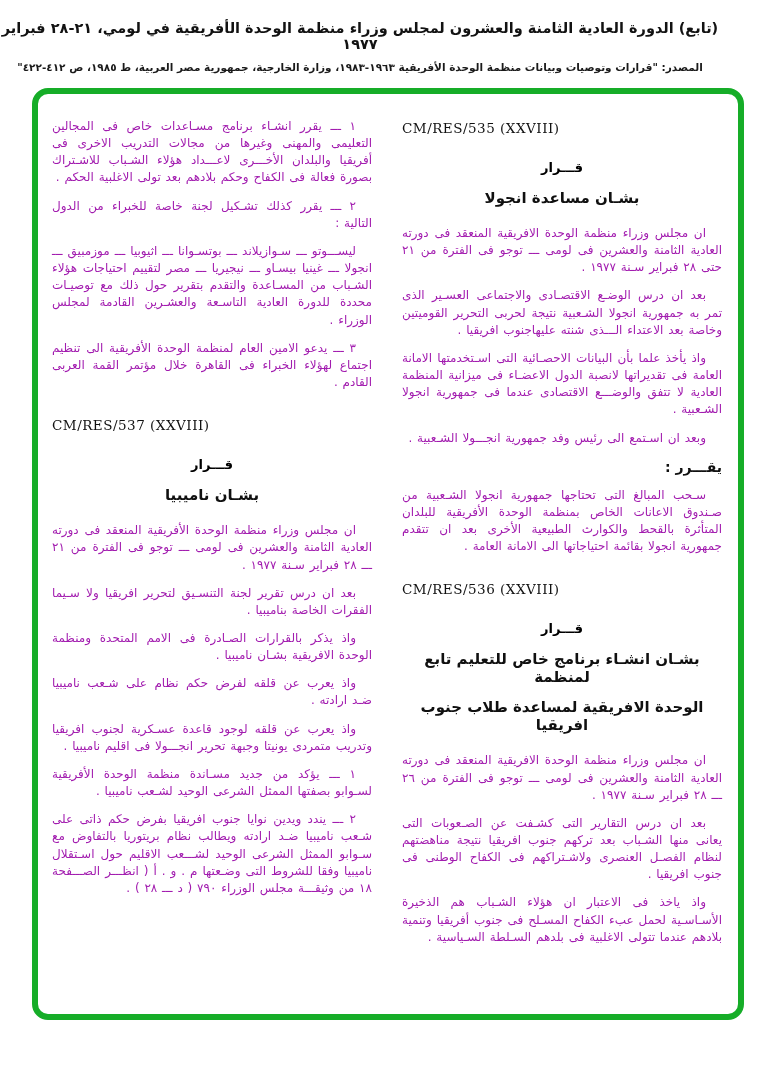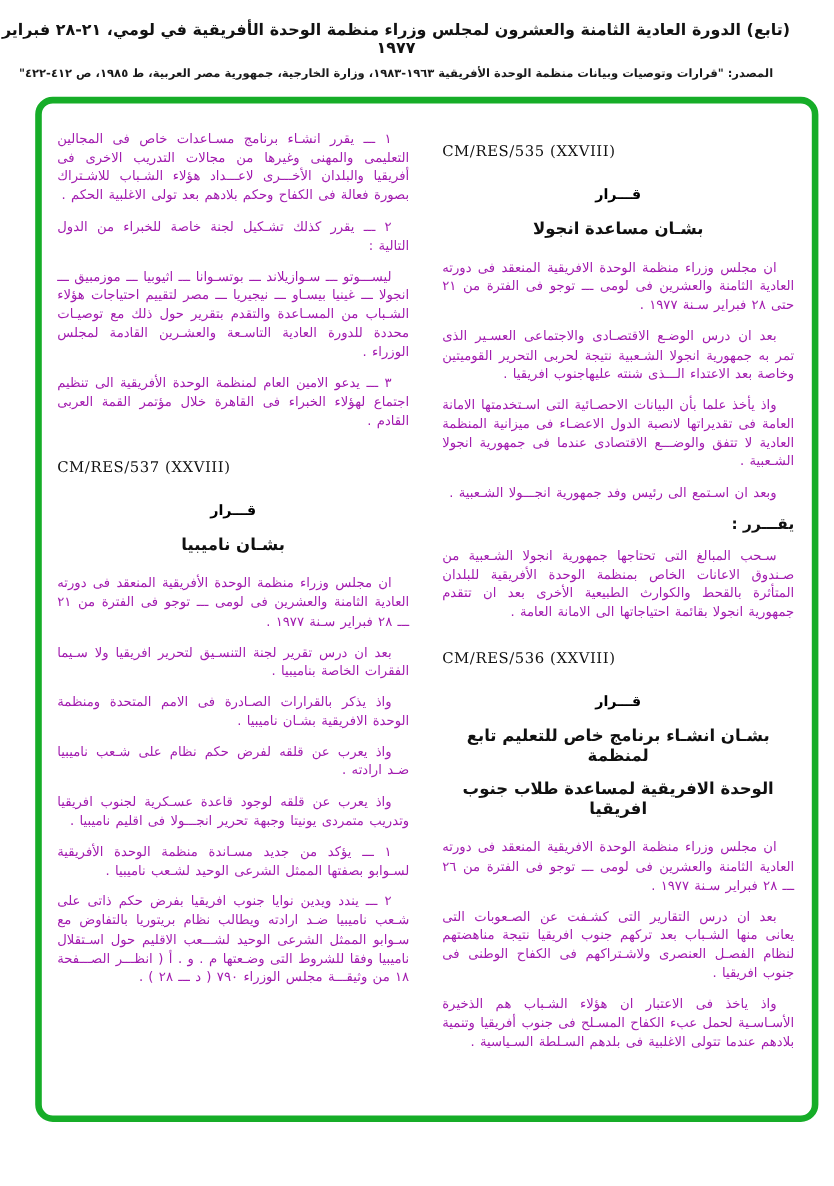--- a/index.html
+++ b/index.html
@@ -75,21 +75,21 @@
   .res-code {
     direction: ltr;
     text-align: left;
     font-family: "DejaVu Serif", serif;
     font-size: 13.5px;
     color: #111;
     letter-spacing: 0.5px;
     margin: 26px 0 24px 0;
   }
   .col .res-code:first-child {
-    margin-top: 12px;
+    margin-top: 2px;
   }
   .res-title {
     text-align: center;
     font-weight: bold;
     font-size: 13px;
     color: #000000;
     margin: 0 0 14px 0;
   }
   .res-subtitle {
     text-align: center;

